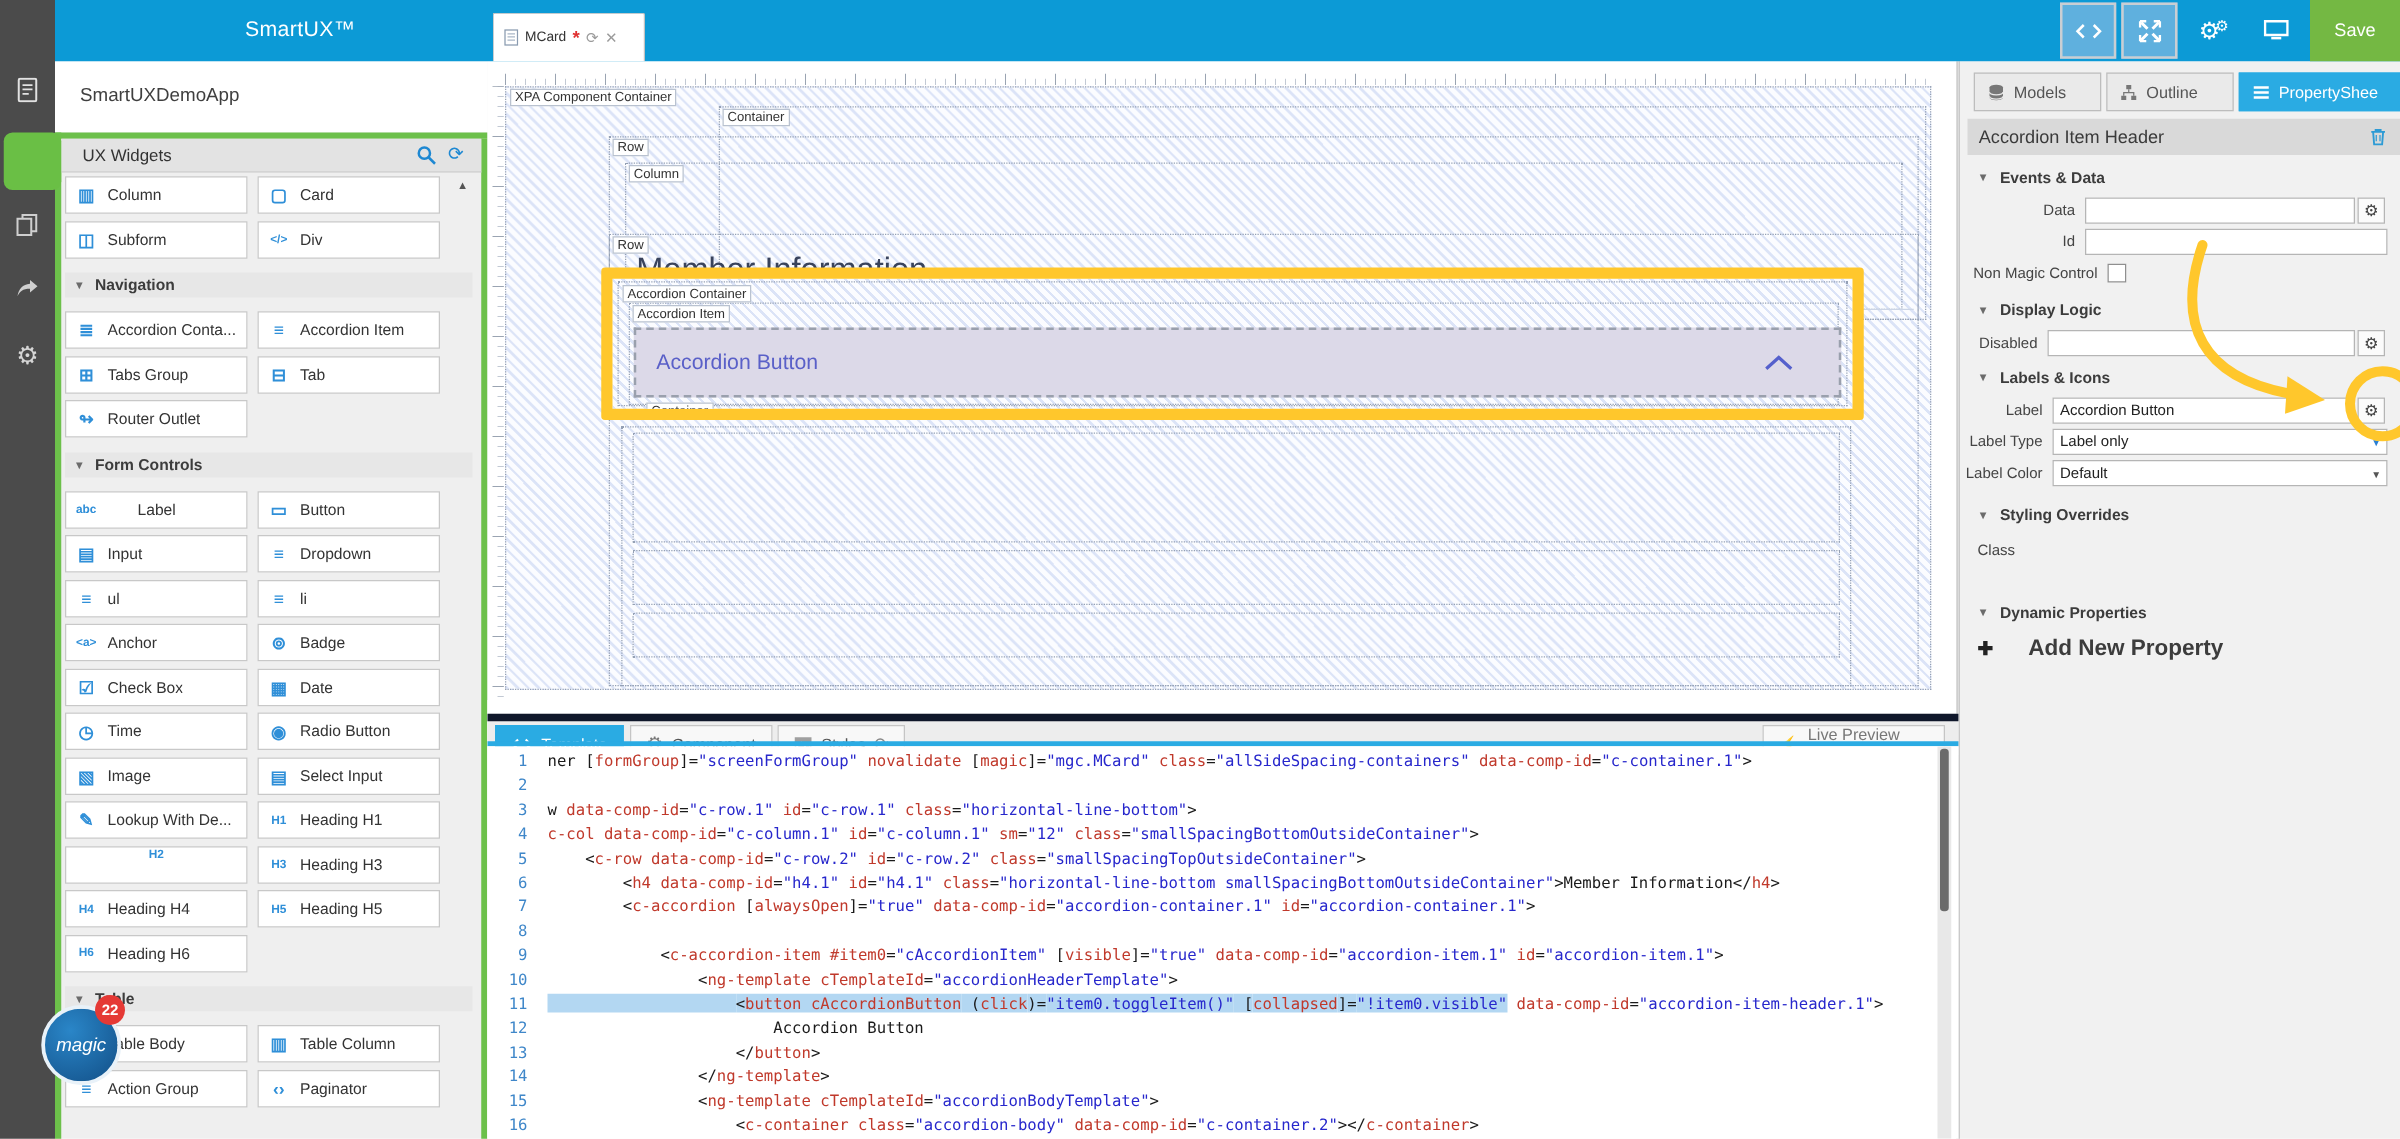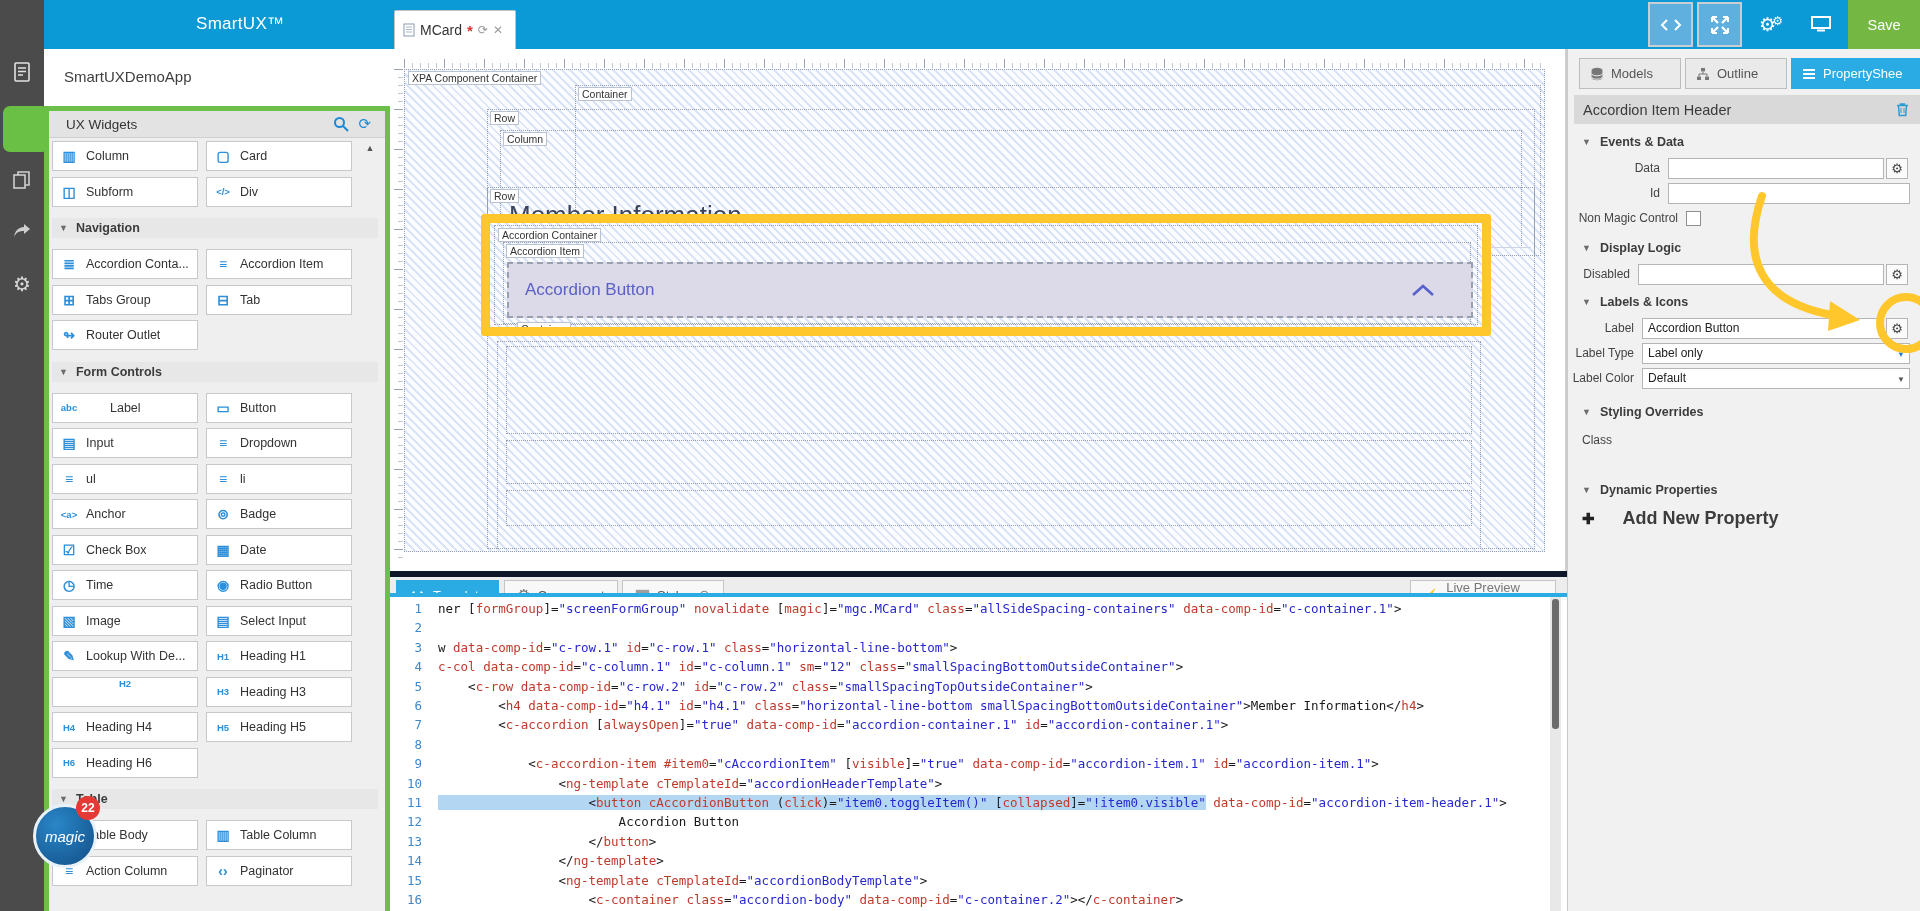--- a/index.html
+++ b/index.html
@@ -6,21 +6,21 @@
   html,body { width:1920px; height:911px; overflow:hidden; background:#fff;
               font-family:"Liberation Sans", sans-serif; }
   .abs { position:absolute; }
 
   
   #topbar { left:0; top:0; width:1920px; height:49px; background:#0c9ad6; z-index:5; }
   #brand { left:196px; top:14px; color:#fff; font-size:17px; letter-spacing:.3px; }
   #doc-tab { left:394px; top:10px; width:122px; height:39px; background:#fff;
              border:1px solid #c2c2c2; border-bottom:none; border-radius:2px 2px 0 0;
              display:flex; align-items:center; gap:5px; padding:0 8px; z-index:6; }
-  #doc-tab .t-name { font-size:14px; color:#333; }
+  #doc-tab .t-name { font-size:11px; color:#333; }
   #doc-tab .t-dirty { color:#e03030; font-size:15px; font-weight:bold; }
   #doc-tab .t-x, #doc-tab .t-r { color:#9b9b9b; font-size:12px; cursor:pointer; }
   .hbtn { top:2px; height:45px; display:flex; align-items:center; justify-content:center;
           color:#fff; z-index:6; }
   .hbtn.box { width:45px; background:#5fb0de; border:2px solid #c9ced3; }
   #btn-code { left:1648px; } #btn-expand { left:1697px; }
   #btn-cogs { left:1752px; width:42px; } #btn-monitor { left:1800px; width:42px; }
   #btn-save { left:1848px; top:0; width:72px; height:49px; background:#74b843;
               font-size:14.5px; }
 
@@ -377,21 +377,21 @@
       <div class="witem" style="left: 8px; top: 771px;">
         <span class="wico">▦</span>
         <span class="wlbl">Table Body</span>
       </div>
       <div class="witem" style="left: 162px; top: 771px;">
         <span class="wico">▥</span>
         <span class="wlbl">Table Column</span>
       </div>
       <div class="witem" style="left: 8px; top: 806.5px;">
         <span class="wico">≡</span>
-        <span class="wlbl">Action Column</span>
+        <span class="wlbl">Action Group</span>
       </div>
       <div class="witem" style="left: 162px; top: 806.5px;">
         <span class="wico">‹›</span>
         <span class="wlbl">Paginator</span>
       </div>
     </div>
 </div>
 
 <div class="abs" id="magic-logo">
   <span>magic</span>

